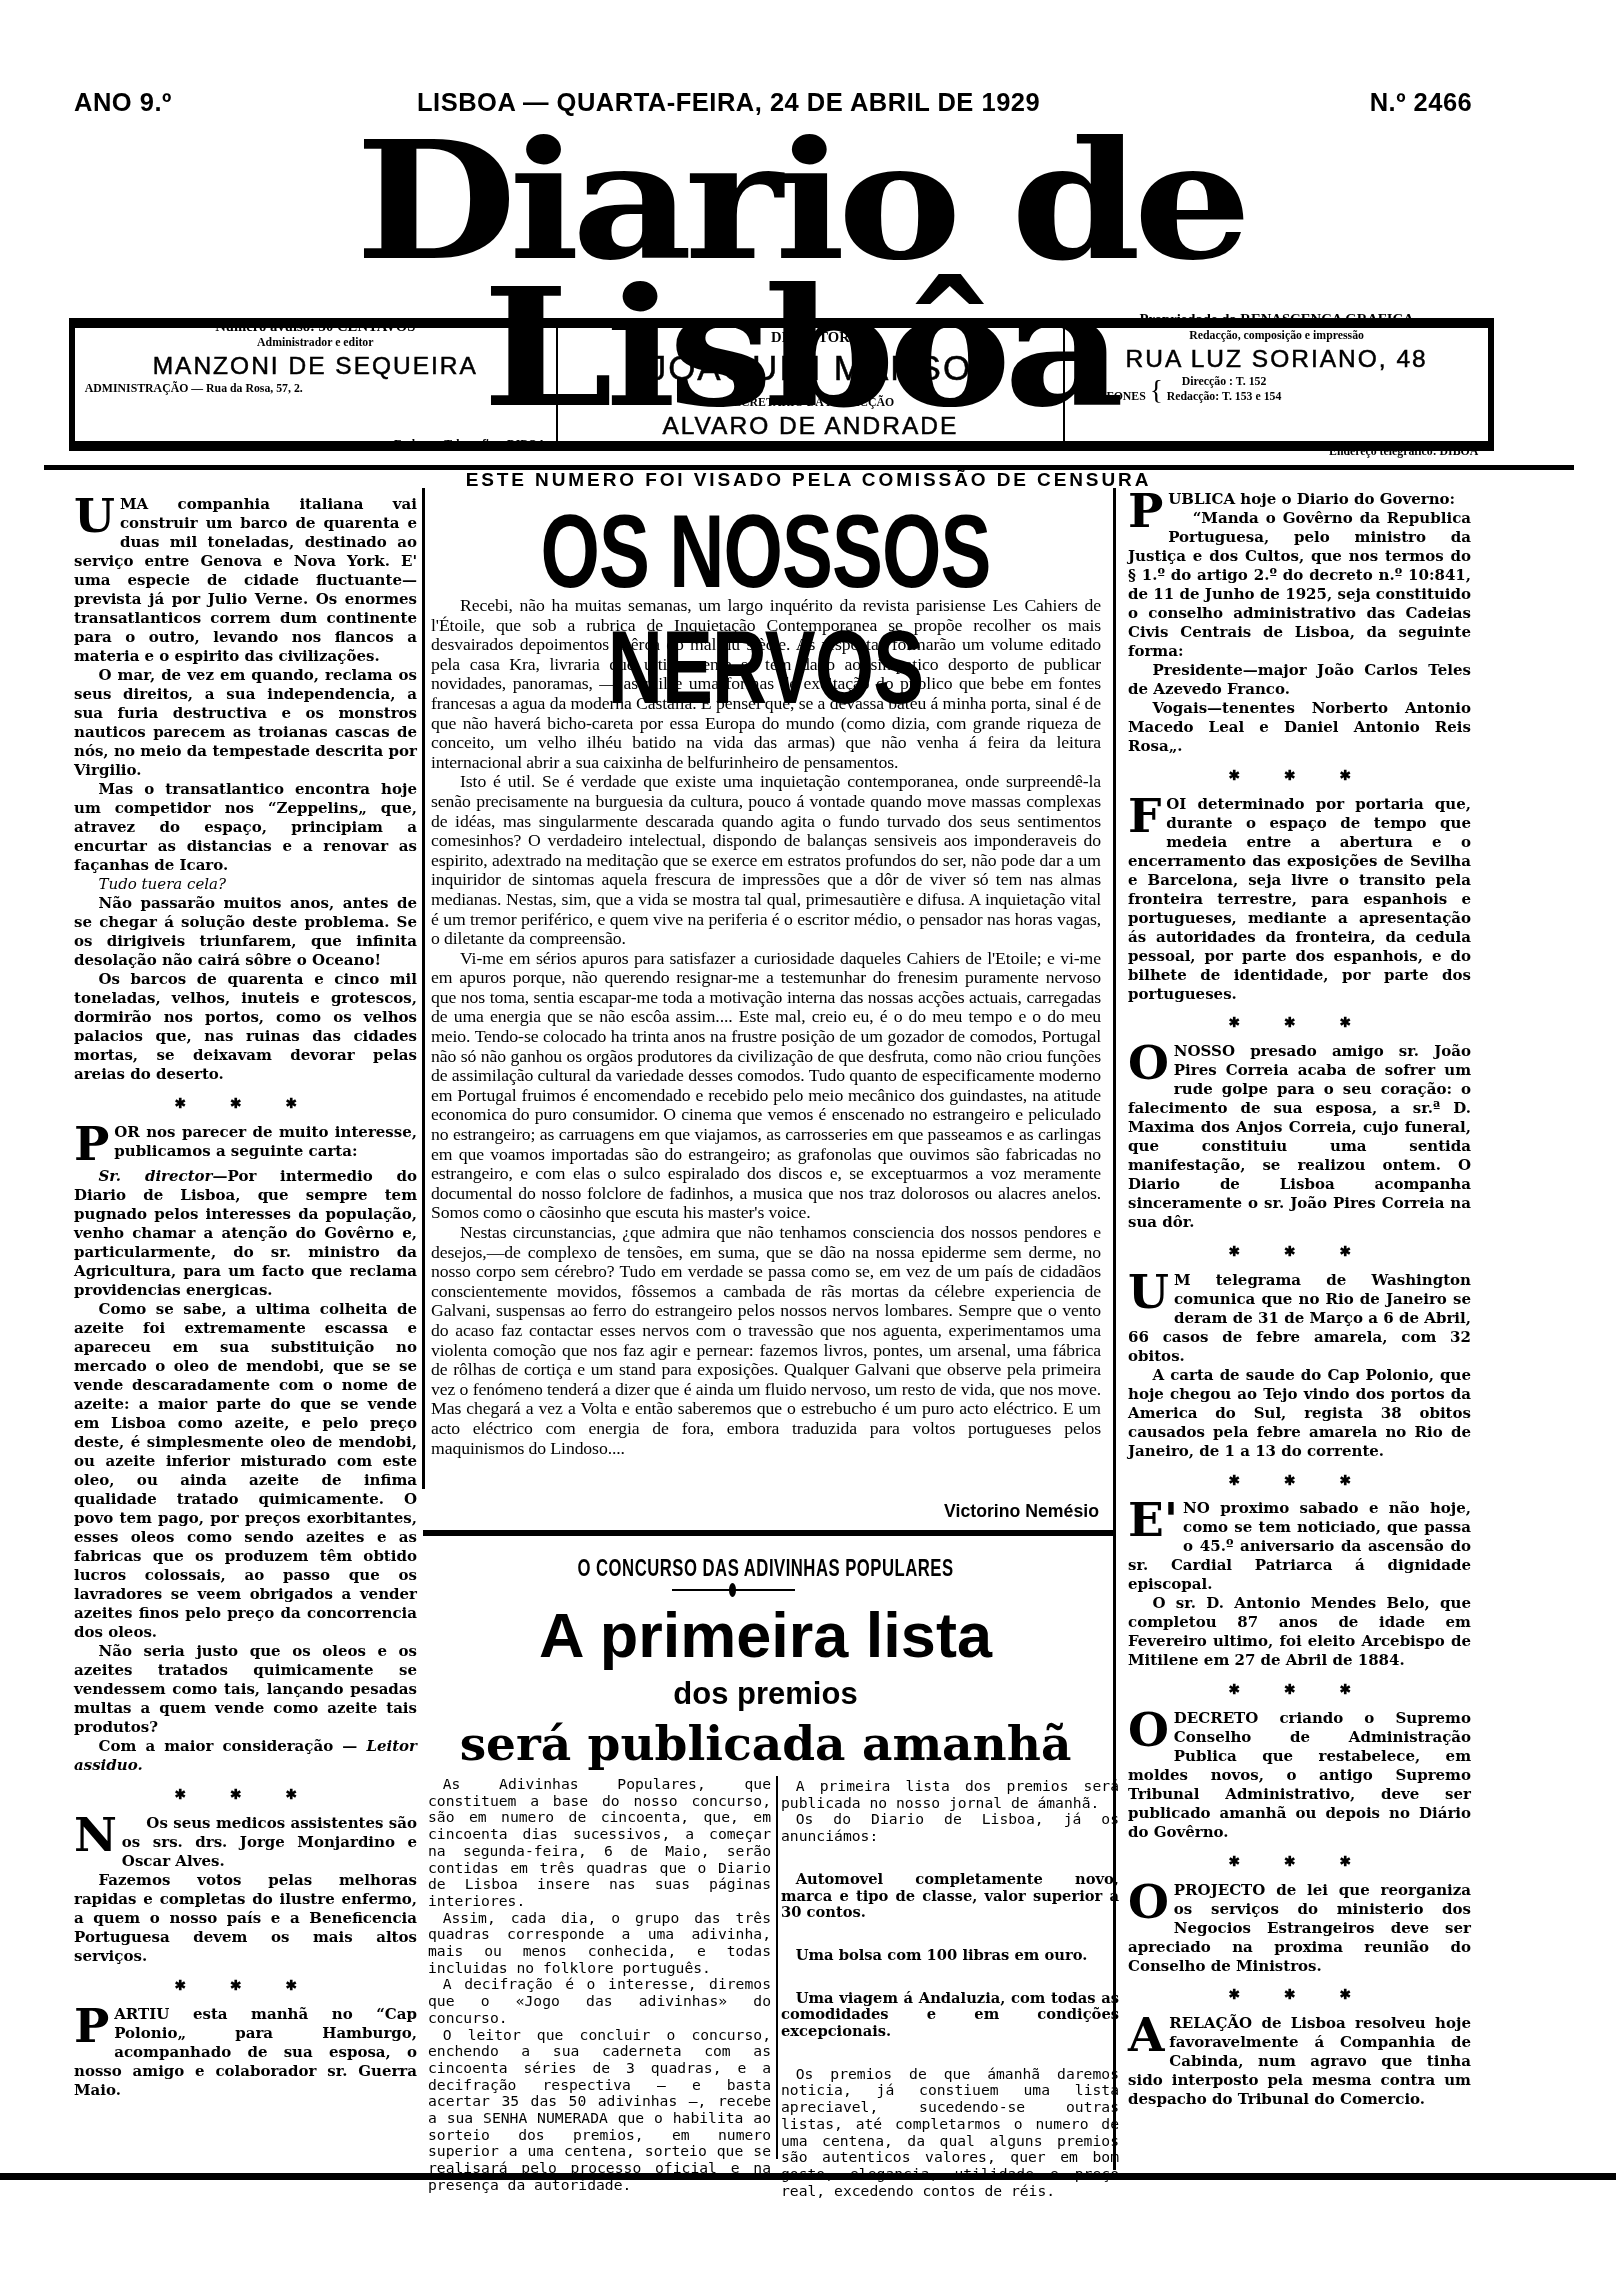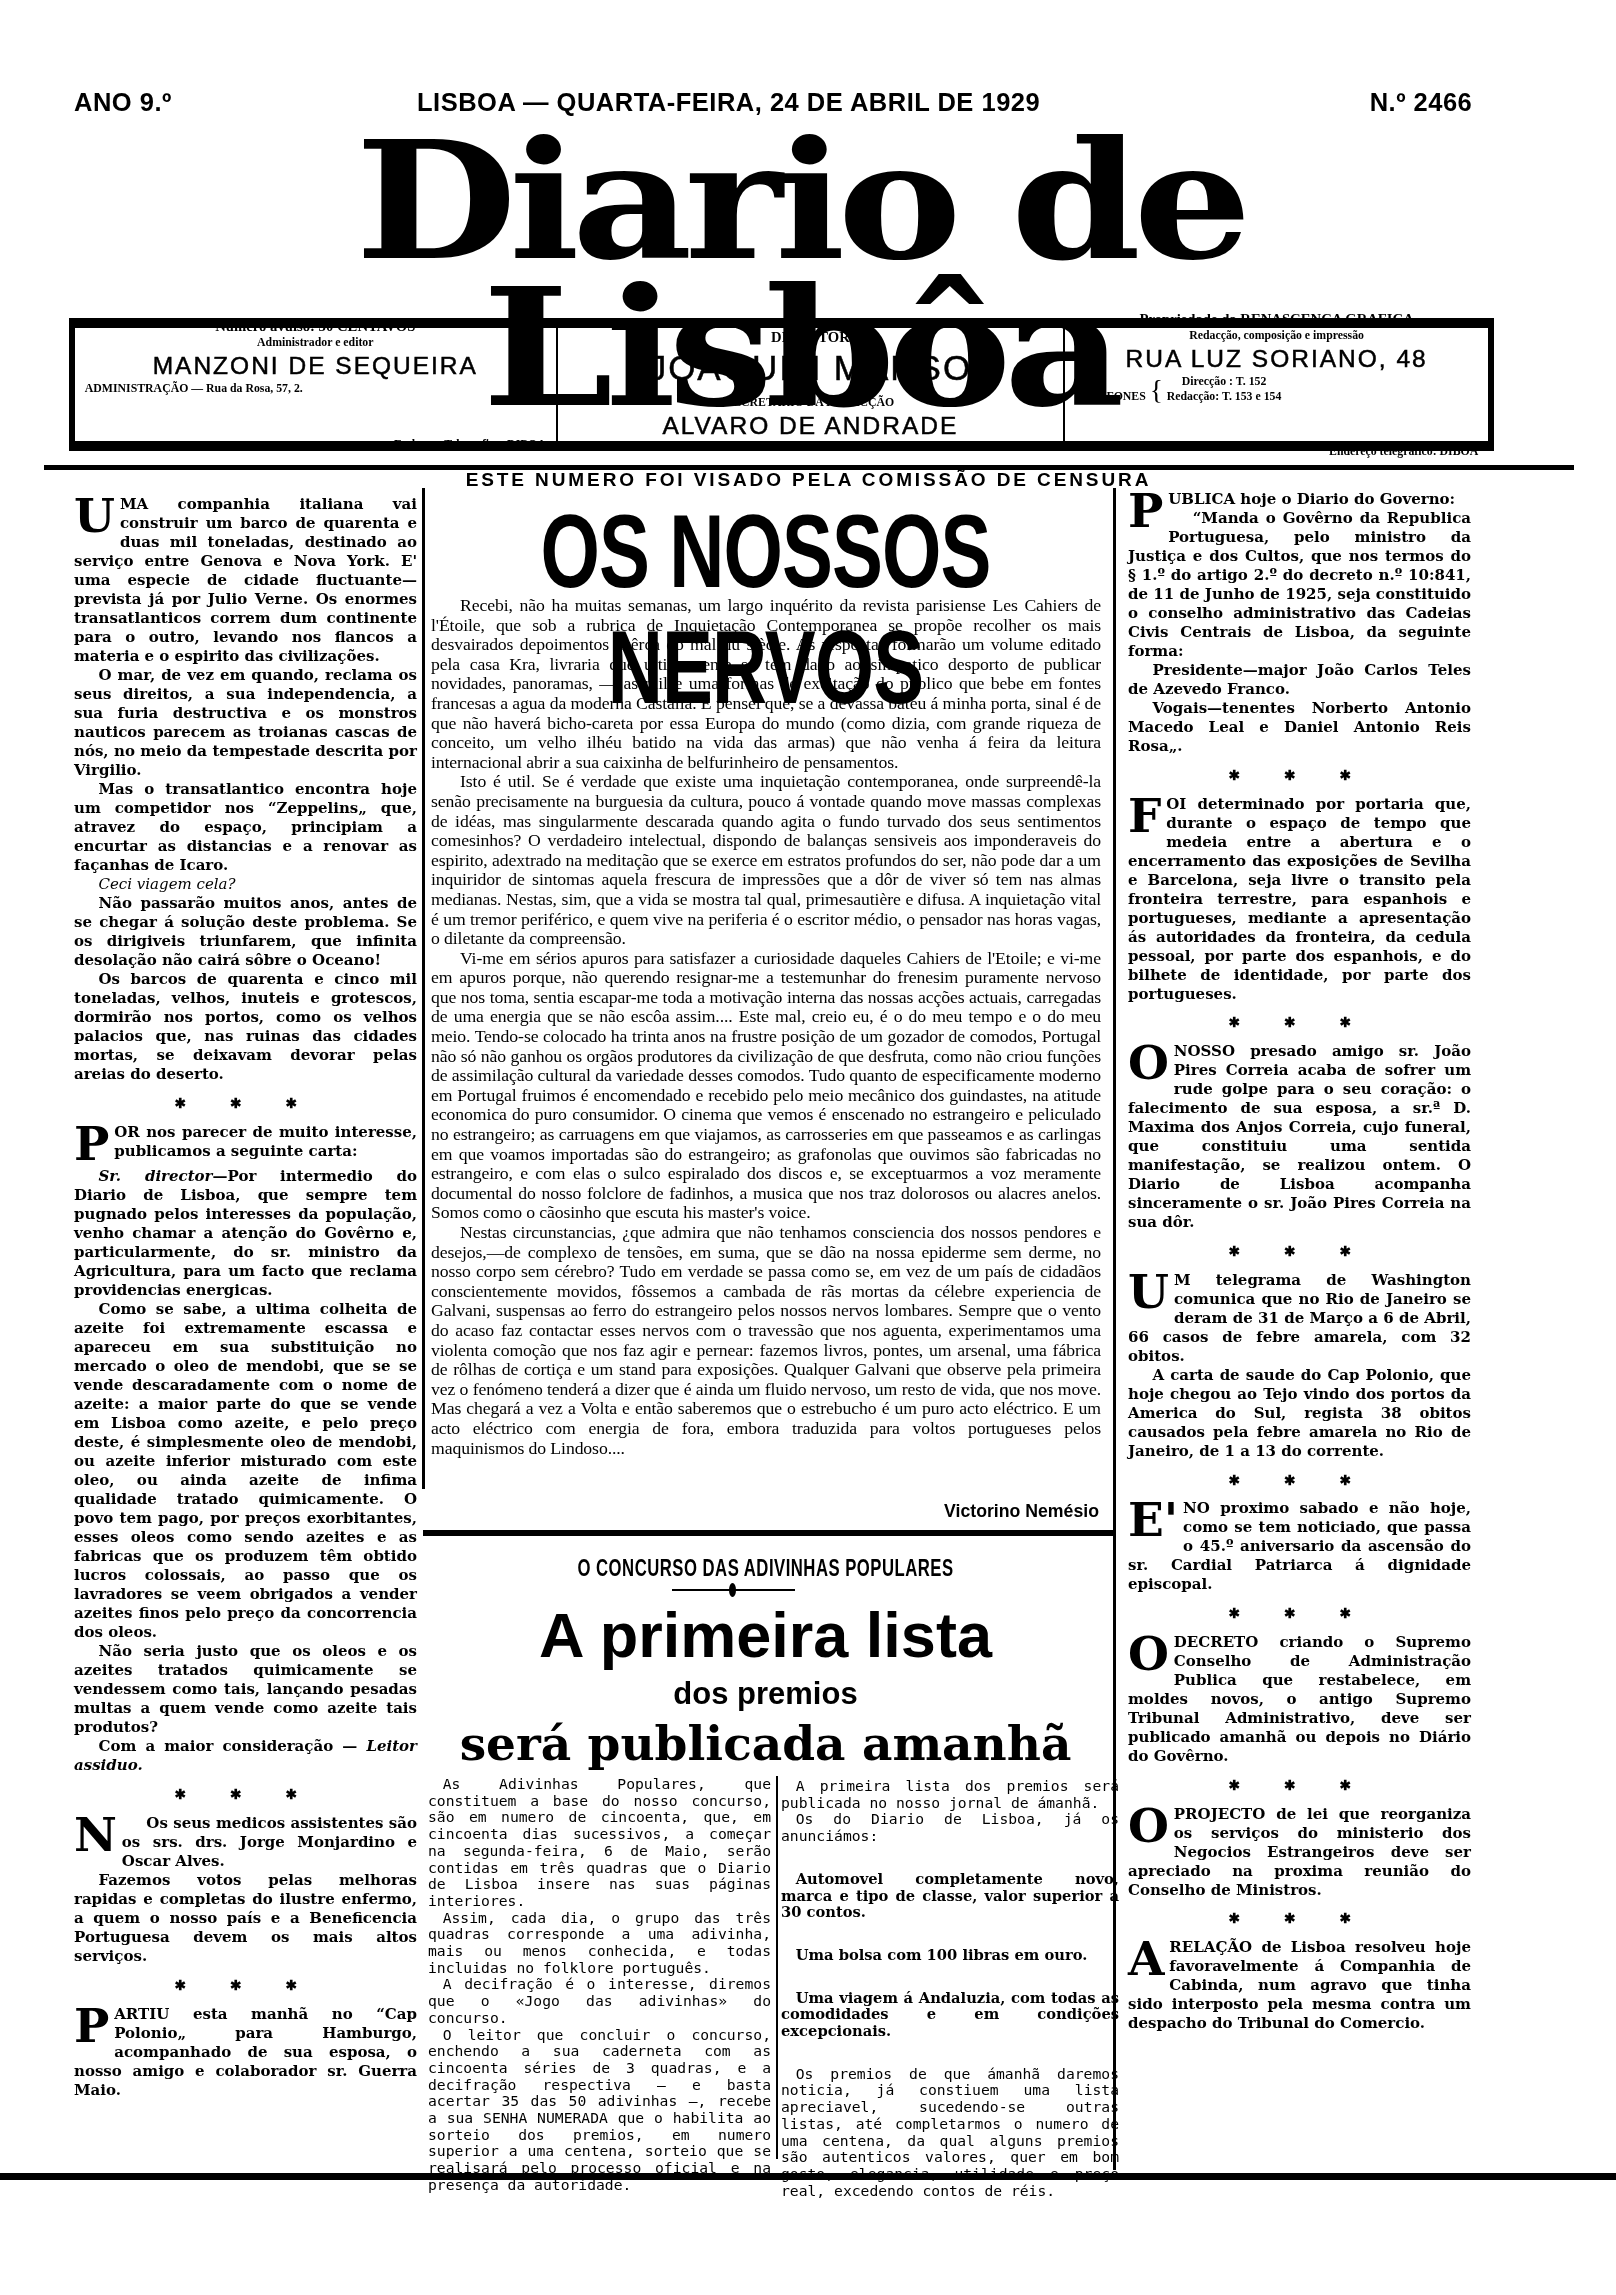--- a/index.html
+++ b/index.html
@@ -103,21 +103,21 @@
 <div class="abs vrule" style="top:488px;left:1113px;height:1682px;"></div>
 <div class="abs hrule" style="top:1530px;left:423px;width:691px;height:5.9px;"></div>
 <div class="abs vrule" style="top:1776px;left:776px;width:2px;height:383px;"></div>
 
 <div class="abs col left-col">
   <div>
     <span class="dropcap">U</span>
     <p class="noind">MA companhia italiana vai construir um barco de quarenta e duas mil toneladas, destinado ao serviço entre Genova e Nova York. E' uma especie de cidade fluctuante—prevista já por Julio Verne. Os enormes transatlanticos correm dum continente para o outro, levando nos flancos a materia e o espirito das civilizações.</p>
     <p>O mar, de vez em quando, reclama os seus direitos, a sua independencia, a sua furia destructiva e os monstros nauticos parecem as troianas cascas de nós, no meio da tempestade descrita por Virgilio.</p>
     <p>Mas o transatlantico encontra hoje um competidor nos “Zeppelins„ que, atravez do espaço, principiam a encurtar as distancias e a renovar as façanhas de Icaro.</p>
-    <p class="it" style="font-weight:normal">Ceci viagem cela?</p>
+    <p class="it" style="font-weight:normal">Tudo tuera cela?</p>
     <p>Não passarão muitos anos, antes de se chegar á solução deste problema. Se os dirigiveis triunfarem, que infinita desolação não cairá sôbre o Oceano!</p>
     <p>Os barcos de quarenta e cinco mil toneladas, velhos, inuteis e grotescos, dormirão nos portos, como os velhos palacios que, nas ruinas das cidades mortas, se deixavam devorar pelas areias do deserto.</p>
   </div>
   <p class="stars">✱ ✱ ✱</p>
   <div>
     <span class="dropcap">P</span>
     <p class="noind">OR nos parecer de muito interesse, publicamos a seguinte carta:</p>
     <p style="margin-top:6.9px"><span class="it">Sr. director</span><span>—Por intermedio do Diario de Lisboa, que sempre tem pugnado pelos interesses da população, venho chamar a atenção do Govêrno e, particularmente, do sr. ministro da Agricultura, para um facto que reclama providencias energicas.</span></p>
     <p>Como se sabe, a ultima colheita de azeite foi extremamente escassa e apareceu em sua substituição no mercado o oleo de mendobi, que se se vende descaradamente com o nome de azeite: a maior parte do que se vende em Lisboa como azeite, e pelo preço deste, é simplesmente oleo de mendobi, ou azeite inferior misturado com este oleo, ou ainda azeite de infima qualidade tratado quimicamente. O povo tem pago, por preços exorbitantes, esses oleos como sendo azeites e as fabricas que os produzem têm obtido lucros colossais, ao passo que os lavradores se veem obrigados a vender azeites finos pelo preço da concorrencia dos oleos.</p>
     <p>Não seria justo que os oleos e os azeites tratados quimicamente se vendessem como tais, lançando pesadas multas a quem vende como azeite tais produtos?</p>
@@ -189,20 +189,21 @@
   <p class="stars">✱ ✱ ✱</p>
   <div>
     <span class="dropcap">U</span>
     <p class="noind">M telegrama de Washington comunica que no Rio de Janeiro se deram de 31 de Março a 6 de Abril, 66 casos de febre amarela, com 32 obitos.</p>
     <p>A carta de saude do Cap Polonio, que hoje chegou ao Tejo vindo dos portos da America do Sul, regista 38 obitos causados pela febre amarela no Rio de Janeiro, de 1 a 13 do corrente.</p>
   </div>
   <p class="stars">✱ ✱ ✱</p>
   <div>
     <span class="dropcap">E'</span>
     <p class="noind">NO proximo sabado e não hoje, como se tem noticiado, que passa o 45.º aniversario da ascensão do sr. Cardial Patriarca á dignidade episcopal.</p>
+    <p>O sr. D. Antonio Mendes Belo, que completou 87 anos de idade em Fevereiro ultimo, foi eleito Arcebispo de Mitilene em 27 de Abril de 1884.</p>
   </div>
   <p class="stars">✱ ✱ ✱</p>
   <div>
     <span class="dropcap">O</span>
     <p class="noind">DECRETO criando o Supremo Conselho de Administração Publica que restabelece, em moldes novos, o antigo Supremo Tribunal Administrativo, deve ser publicado amanhã ou depois no Diário do Govêrno.</p>
   </div>
   <p class="stars">✱ ✱ ✱</p>
   <div>
     <span class="dropcap">O</span>
     <p class="noind">PROJECTO de lei que reorganiza os serviços do ministerio dos Negocios Estrangeiros deve ser apreciado na proxima reunião do Conselho de Ministros.</p>

